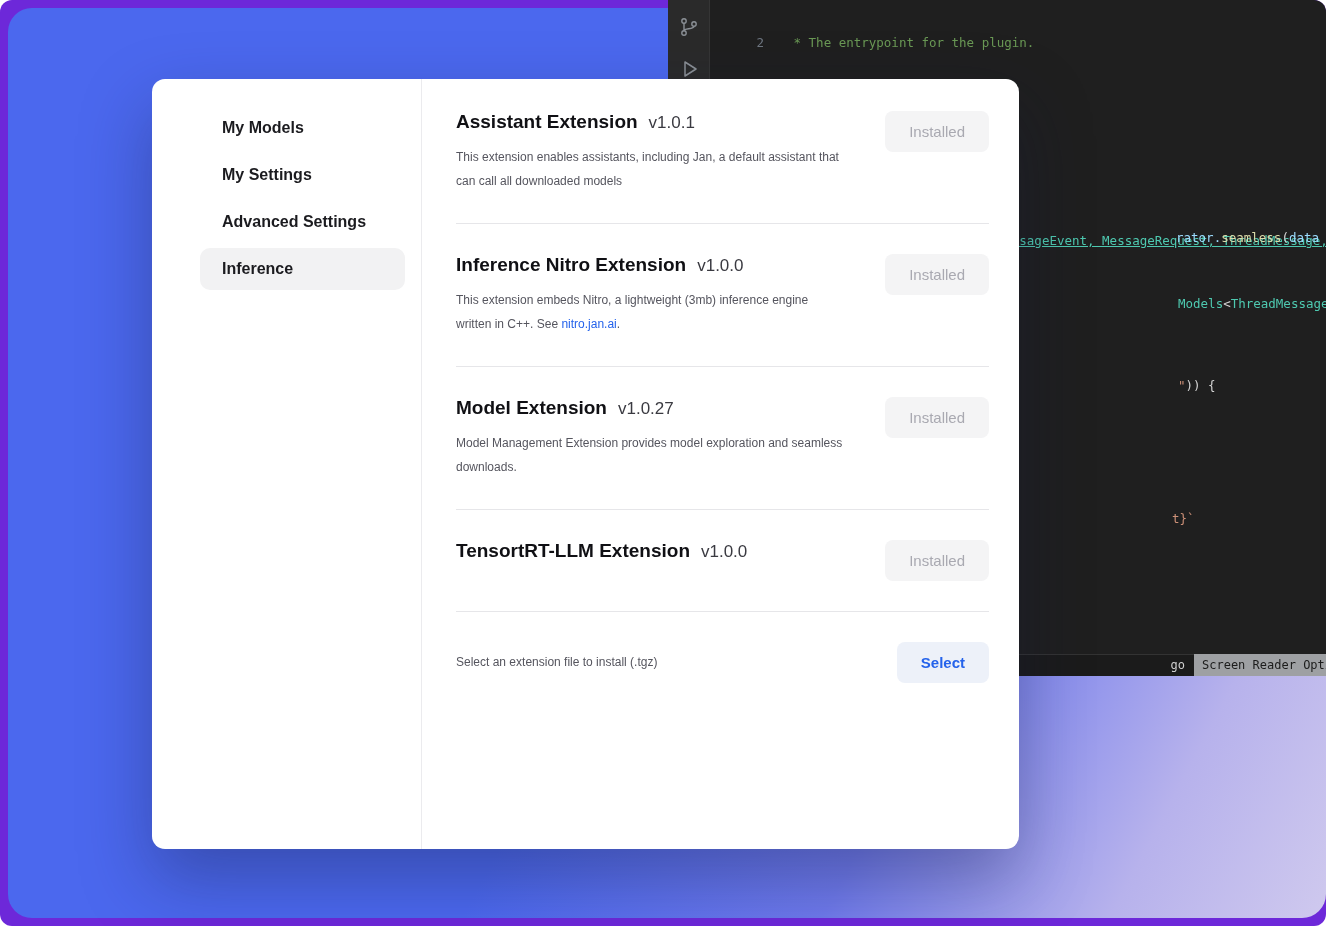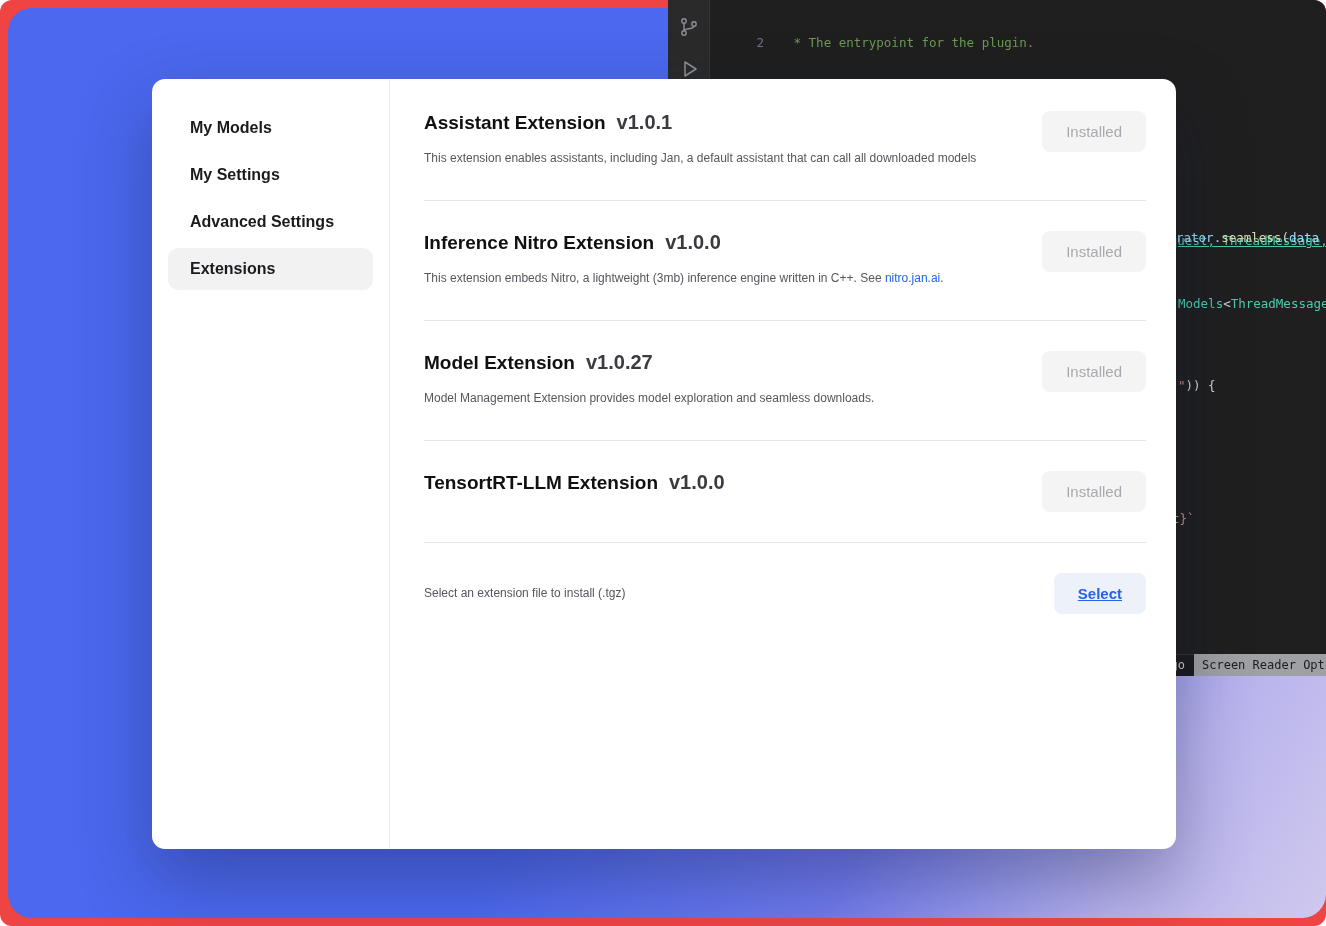--- a/index.html
+++ b/index.html
@@ -3,21 +3,21 @@
 <meta charset="utf-8">
 <style>
   * { margin: 0; padding: 0; box-sizing: border-box; }
   html, body { background: #ffffff; }
   body { font-family: "Liberation Sans", sans-serif; }
 
   .stage {
     position: relative;
     width: 1326px;
     height: 926px;
-    background: #ef4444;
+    background: #6d28d9;
     border-radius: 12px;
     overflow: hidden;
   }
 
   
   .app-bg {
     position: absolute;
     left: 8px; top: 8px; right: 0; bottom: 8px;
     border-radius: 24px;
     background: linear-gradient(118deg, #4b68ee 0%, #4b68ee 52%, #6f7aec 72%, #b7b2ec 88%, #cfc9ee 100%);
@@ -66,26 +66,27 @@
     background: #9ea0a3; color: #1c1c1c;
     padding: 3px 8px; max-width: 132px;
     white-space: nowrap; overflow: hidden;
     cursor: pointer;
   }
 
   
   .modal {
     position: absolute;
     left: 152px; top: 79px;
-    width: 1024px; height: 770px;
+    width: 867px; height: 770px;
     background: #ffffff;
     border-radius: 13px;
     box-shadow: 0 30px 70px rgba(20, 25, 60, 0.35);
     display: flex;
     overflow: hidden;
+    padding-left: 32px;
   }
   .modal-nav {
     width: 238px; flex: 0 0 238px;
     border-right: 1px solid #ebebee;
     padding: 28px 16px 0 16px;
     display: flex; flex-direction: column; gap: 5px;
   }
   .nav-item {
     font-size: 16px; font-weight: 700; color: #1b1b1f;
     padding: 12px 22px; border-radius: 10px;
@@ -95,33 +96,33 @@
 
   .modal-content {
     flex: 1;
     padding: 32px 30px 24px 34px;
     overflow: hidden;
   }
   .ext-row { display: flex; justify-content: space-between; align-items: flex-start; gap: 40px; }
   .ext-info { max-width: 585px; }
   .ext-title-line { display: flex; align-items: baseline; gap: 11px; }
   .ext-title { font-size: 19px; font-weight: 700; color: #101014; }
-  .ext-version { font-size: 20px; font-weight: 700; color: #3a3a41; }
+  .ext-version { font-size: 17px; font-weight: 400; color: #3a3a41; }
   .ext-desc { margin-top: 12px; font-size: 12px; line-height: 24px; color: #55555e; }
   .ext-link { color: #2563eb; text-decoration: none; cursor: pointer; }
   .btn {
     flex: 0 0 auto;
     border: none; border-radius: 8px;
     font-family: "Liberation Sans", sans-serif;
     font-size: 15px; line-height: 19px;
     padding: 11px 24px;
     cursor: pointer;
   }
   .btn-installed { background: #f4f4f5; color: #a9a9b1; font-weight: 500; }
-  .btn-select { background: #edf1f9; color: #2563eb; font-weight: 700; text-decoration: underline; }
+  .btn-select { background: #edf1f9; color: #2563eb; font-weight: 700; }
   .row-sep { border: none; border-top: 1px solid #e6e6e9; margin: 30px 0; }
 </style>
 </head>
 <body>
 
 <div class="stage">
 
   <div class="app-bg"></div>
 
   <div class="editor">
@@ -158,21 +159,21 @@
       <span class="status-go">go</span>
       <span class="status-item">Screen Reader Optimized</span>
     </div>
   </div>
 
   <div class="modal">
     <div class="modal-nav">
       <div class="nav-item">My Models</div>
       <div class="nav-item">My Settings</div>
       <div class="nav-item">Advanced Settings</div>
-      <div class="nav-item active">Extensions</div>
+      <div class="nav-item active">Inference</div>
     </div>
 
     <div class="modal-content">
 
       <div class="ext-row">
         <div class="ext-info">
           <div class="ext-title-line">
             <span class="ext-title">Assistant Extension</span>
             <span class="ext-version">v1.0.1</span>
           </div>

